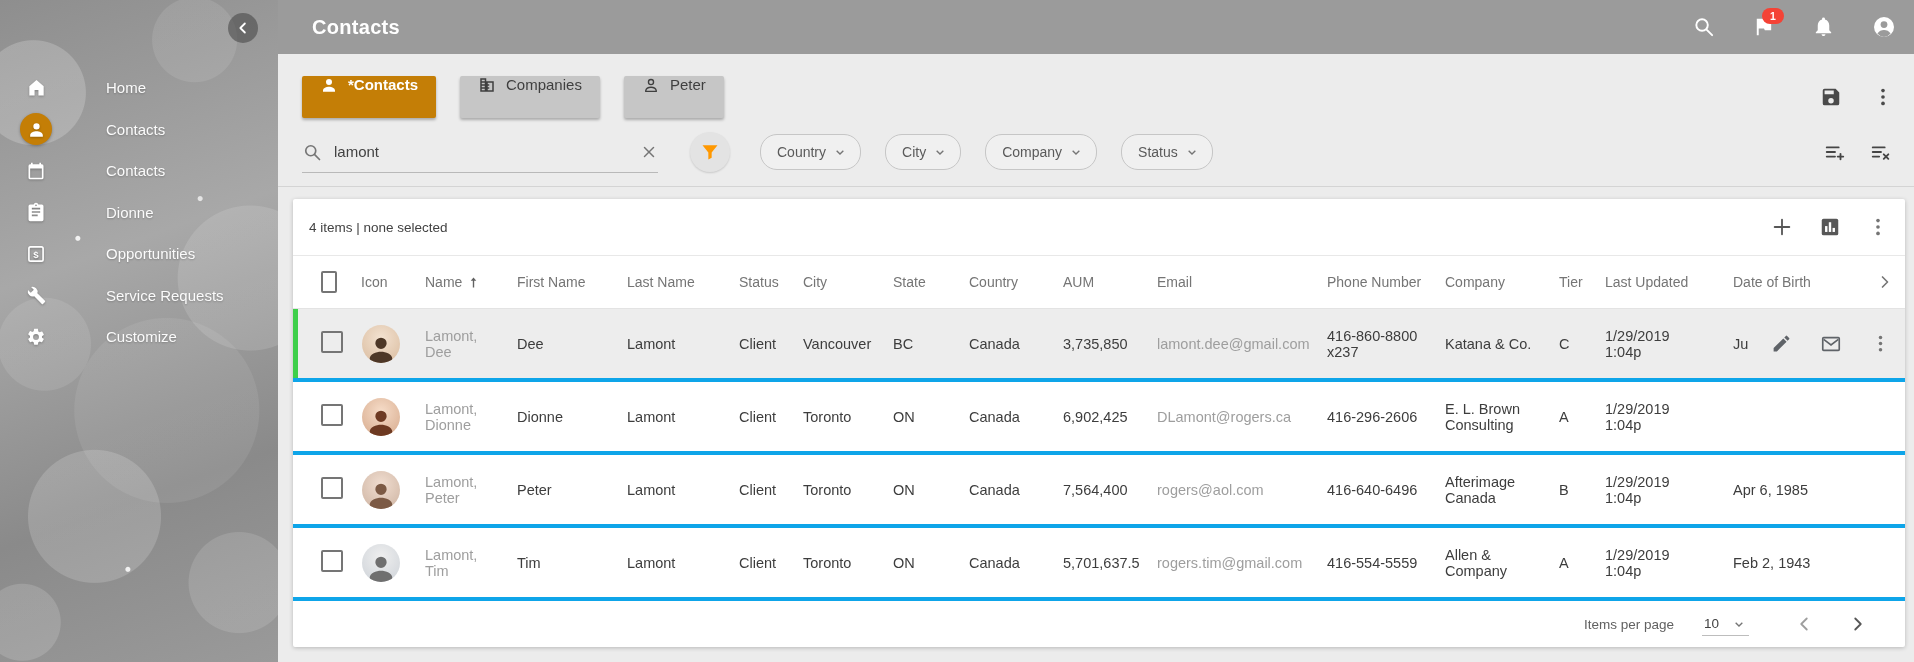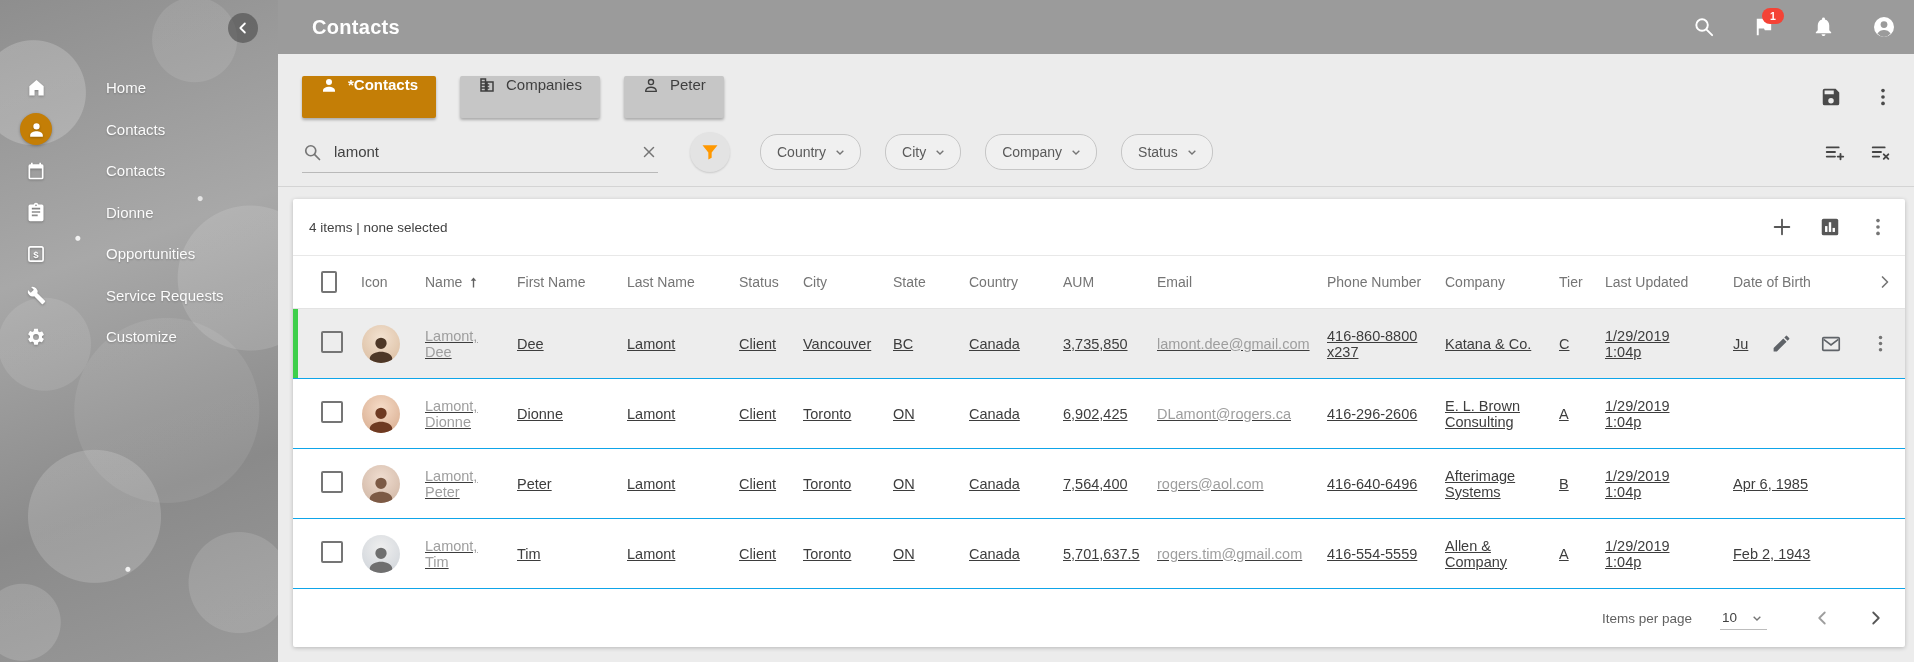--- a/index.html
+++ b/index.html
@@ -108,21 +108,21 @@
 
   .grid-header,.grid-row{
     display:grid;
     grid-template-columns:56px 64px 92px 110px 112px 64px 90px 76px 94px 94px 170px 118px 114px 46px 128px 1fr 40px;
     align-items:center;
   }
   .grid-header{height:52px;flex:0 0 52px;border-bottom:1px solid #e3e3e3;color:#757575;font-size:14px;}
   .th,.td{padding:0 12px 0 12px;overflow:hidden;}
   .th{display:flex;align-items:center;gap:4px;cursor:pointer;white-space:nowrap;}
   .th-check,.td-check{padding-left:28px;}
-  .grid-row{min-height:69px;flex:0 0 69px;border-bottom:1px solid #0ea5e9;font-size:14.5px;color:#3d3d3d;position:relative;cursor:pointer;background:#fff;text-decoration:underline;}
+  .grid-row{min-height:69px;flex:0 0 69px;border-bottom:4px solid #0ea5e9;font-size:14.5px;color:#3d3d3d;position:relative;cursor:pointer;background:#fff;}
   .grid-row.row-active{background:#ededed;box-shadow:inset 5px 0 0 #3ecf4a;}
   .td-name,.td-email{color:#9e9e9e;}
   .td-aum{text-align:right;padding-right:24px;}
   .td-icon{display:flex;justify-content:center;padding:0;}
   .cb{
     width:18px;height:18px;border:2px solid #757575;border-radius:2px;display:inline-block;background:transparent;cursor:pointer;
   }
   .avatar{
     width:38px;height:38px;border-radius:50%;position:relative;overflow:hidden;
     background:radial-gradient(circle at 50% 35%,#f3e2d1,#d9bb9e);
@@ -134,21 +134,21 @@
   .av-3{color:#7c5a45;background:radial-gradient(circle at 50% 35%,#f0ddd0,#cdb3a1);}
   .av-4{color:#6f6f6f;background:radial-gradient(circle at 50% 35%,#efefef,#cdd2d8);}
   .sort-arrow{color:#616161;display:inline-flex;}
   .row-actions{
     position:absolute;right:14px;top:50%;transform:translateY(-50%);
     display:flex;align-items:center;gap:28px;color:#5f6368;
   }
   .hdr-chevron{color:#757575;display:flex;justify-content:center;cursor:pointer;padding:0;}
 
   .card-footer{
-    flex:1;display:flex;align-items:center;justify-content:flex-end;padding-right:18px;
+    flex:1;display:flex;align-items:center;justify-content:flex-end;padding-right:36px;
     font-size:13.5px;color:#616161;
   }
   .page-size{
     display:inline-flex;align-items:center;gap:12px;margin-left:28px;color:#424242;
     border-bottom:1px solid #bdbdbd;padding:3px 2px;cursor:pointer;
   }
   .pg-prev{margin-left:44px;color:#9e9e9e;cursor:pointer;display:inline-flex;}
   .pg-next{margin-left:32px;color:#575757;cursor:pointer;display:inline-flex;}
 
   .ic{display:inline-flex;align-items:center;justify-content:center;}
@@ -570,21 +570,21 @@
         <div class="td td-name">Lamont, Peter</div>
         <div class="td">Peter</div>
         <div class="td">Lamont</div>
         <div class="td">Client</div>
         <div class="td">Toronto</div>
         <div class="td">ON</div>
         <div class="td">Canada</div>
         <div class="td td-aum">7,564,400</div>
         <div class="td td-email">rogers@aol.com</div>
         <div class="td">416-640-6496</div>
-        <div class="td">Afterimage Systems</div>
+        <div class="td">Afterimage Canada</div>
         <div class="td">B</div>
         <div class="td">1/29/2019 1:04p</div>
         <div class="td">Apr 6, 1985</div>
         <div class="td"></div>
       </div>
 
       <div class="grid-row">
         <div class="td td-check"><span class="cb"></span></div>
         <div class="td td-icon">
             <div class="avatar av-4">

